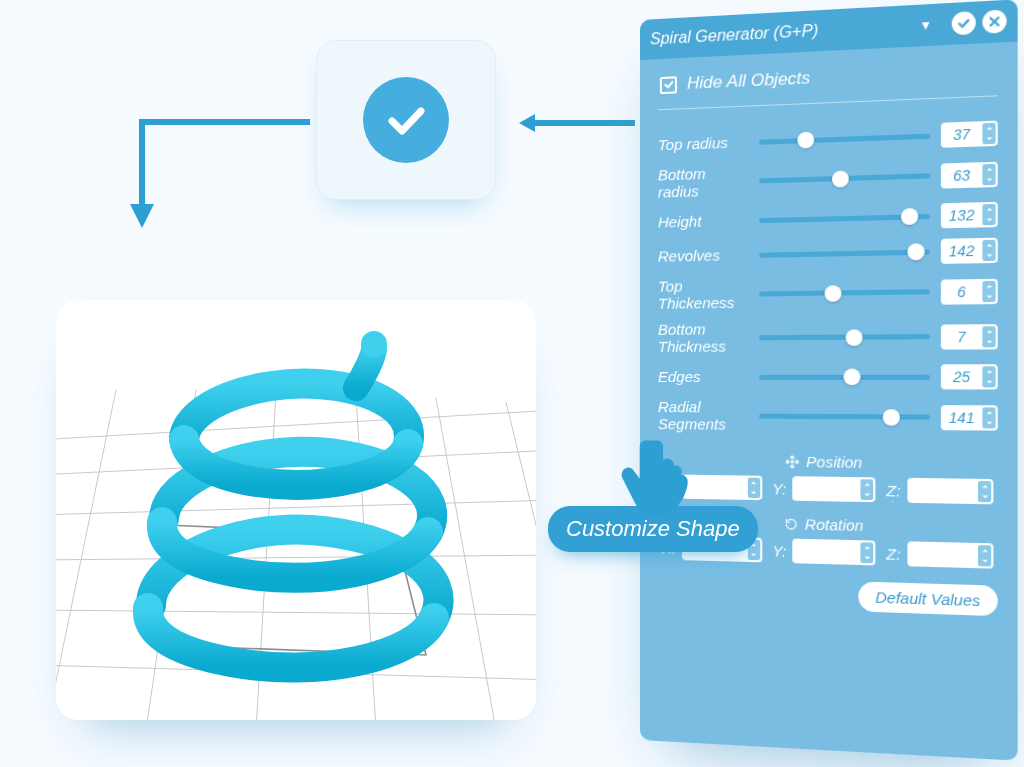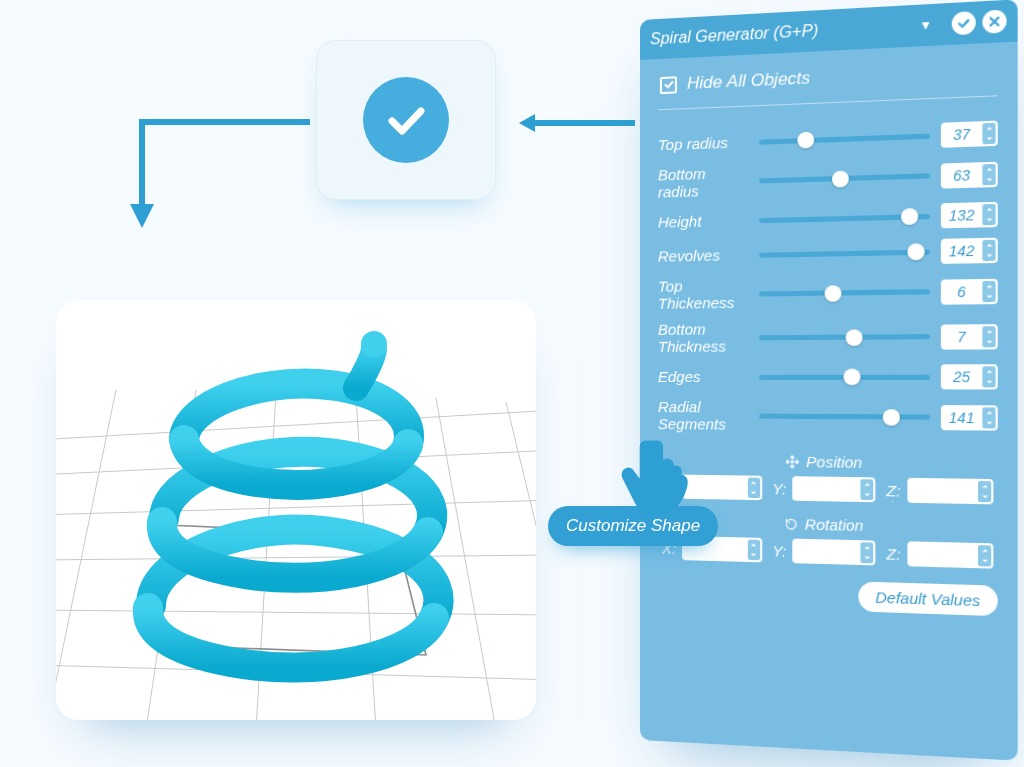--- a/index.html
+++ b/index.html
@@ -171,21 +171,21 @@
   .defaults-btn {
     background: #fff; color: #3a9bcd; font-style: italic;
     font-size: 15px; padding: 6px 16px; border-radius: 16px;
   }
 
   
   .tooltip {
     position: absolute;
     left: 548px; top: 506px;
     background: #32a0d4;
-    color: #fff; font-size: 17px; font-style: italic;
+    color: #fff; font-size: 22px; font-style: italic;
     padding: 10px 18px; border-radius: 22px;
     box-shadow: 0 10px 20px -10px rgba(50,160,212,.8);
     white-space: nowrap;
   }
   .tooltip::after {
     content: "";
     position: absolute;
     top: -8px; left: 90px;
     border: 8px solid transparent;
     border-bottom-color: #32a0d4;

